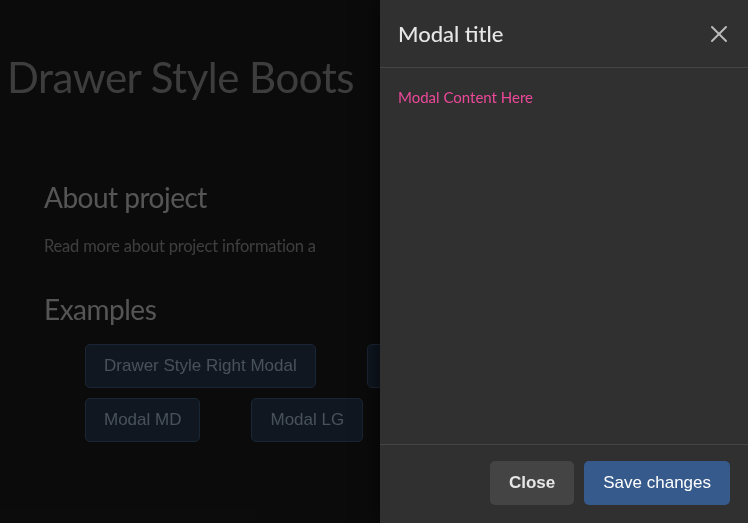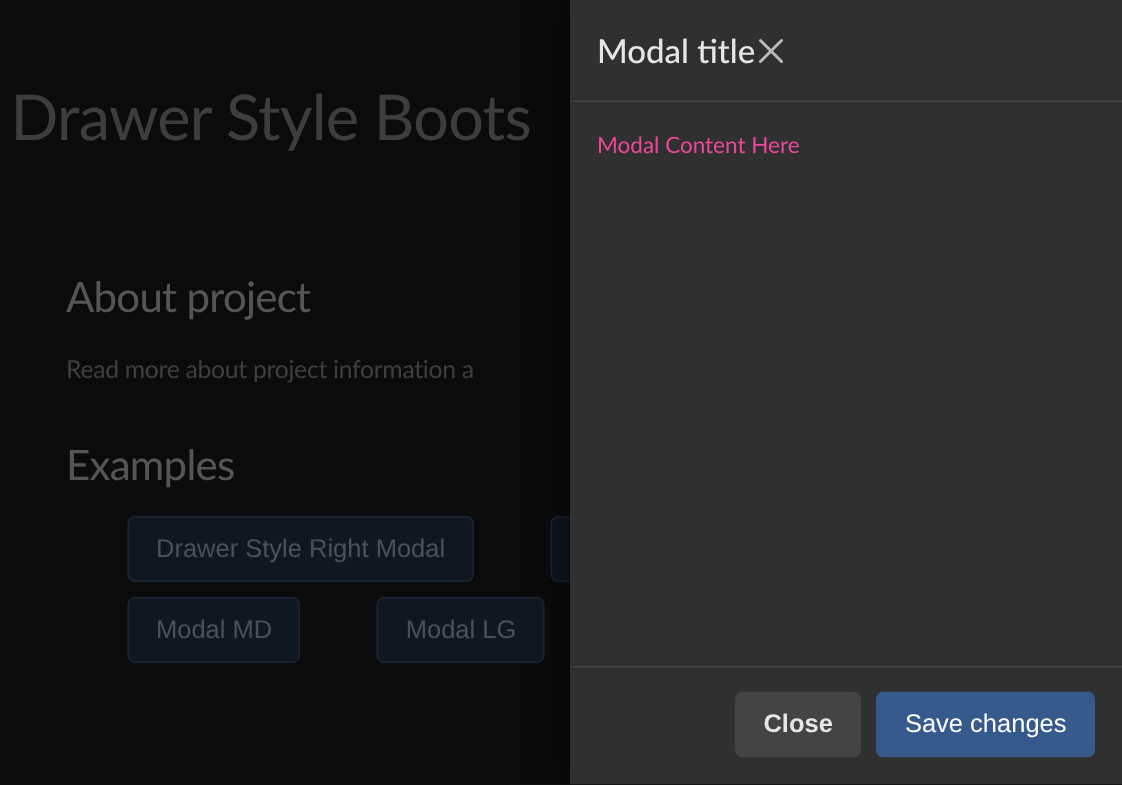--- a/index.html
+++ b/index.html
@@ -71,20 +71,21 @@
     top: 0; right: 0; bottom: 0;
     width: 368px;
     background: #303030;
     display: flex;
     flex-direction: column;
     box-shadow: -4px 0 20px rgba(0,0,0,0.5);
   }
   .modal-header {
     display: flex;
     align-items: center;
+    justify-content: space-between;
     padding: 20px 18px 20px 18px;
     border-bottom: 1px solid #454545;
   }
   .modal-title {
     font-size: 22px;
     font-weight: 500;
     color: #e6e6e6;
   }
   .close-icon {
     cursor: pointer;

